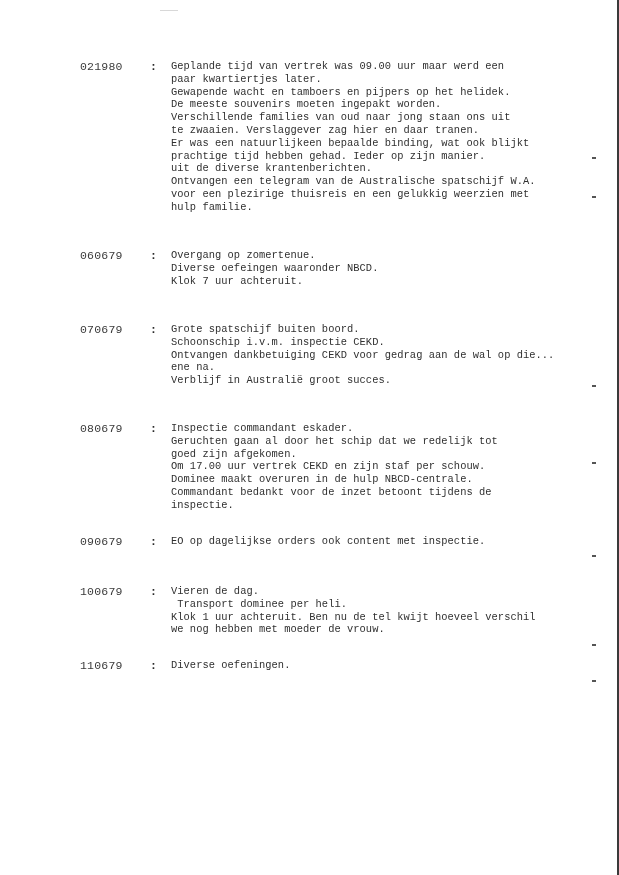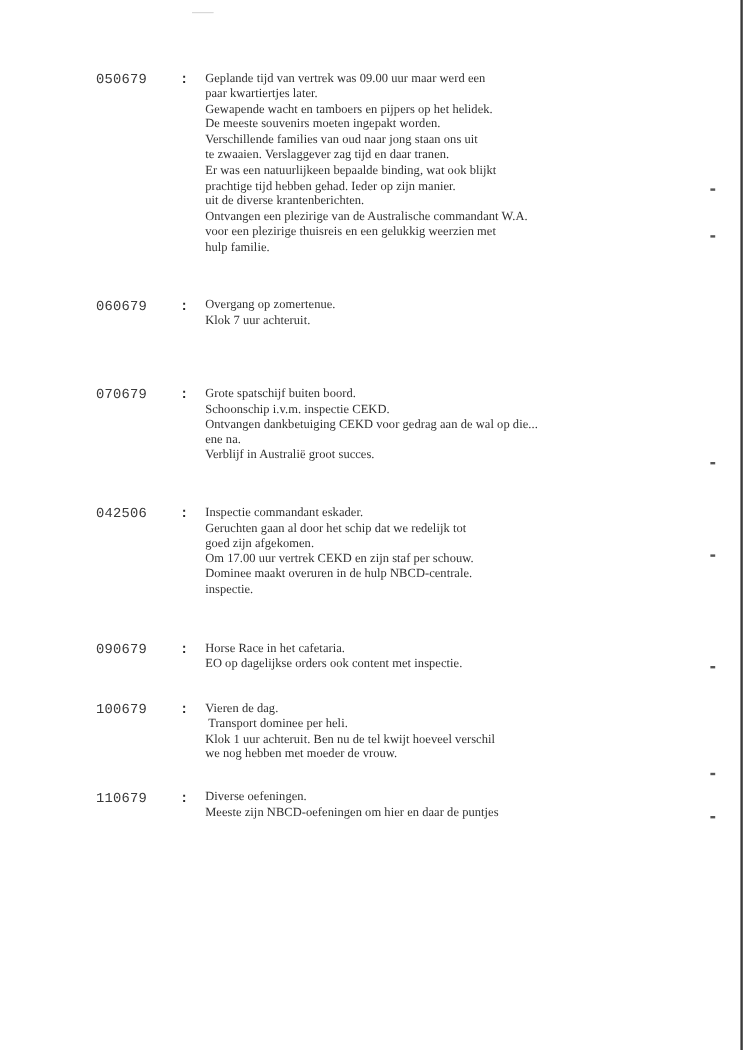--- a/index.html
+++ b/index.html
@@ -6,109 +6,109 @@
   body {
     width: 619px; height: 875px; background: #ffffff; position: relative;
     overflow: hidden; font-family: "Liberation Mono", "DejaVu Sans Mono", monospace;
     color: #2a2a2a;
   }
   .page-edge { position: absolute; right: 0; top: 0; width: 2px; height: 875px; background: #3a3a3a; }
   .entry { position: absolute; left: 80px; width: 500px; }
   .date { position: absolute; left: 0; top: 0; font-size: 11.5px; color: #3a3a3a; letter-spacing: 0.2px; }
   .colon { position: absolute; left: 70px; top: 0; font-size: 11.5px; font-weight: bold; }
   .lines { position: absolute; left: 91px; top: 0; width: 420px; }
-  .line { font-size: 10.4px; line-height: 12.8px; white-space: pre; color: #303030; letter-spacing: 0.05px; font-family: Liberation Serif, serif; }
+  .line { font-size: 10.4px; line-height: 12.8px; white-space: pre; color: #303030; letter-spacing: 0.05px; }
   .mark { position: absolute; width: 4px; height: 1.5px; background: #555; }
   .artifact { position: absolute; top: 10px; left: 160px; width: 18px; height: 1px; background: #d8d8d8; }
 </style>
 </head>
 <body>
 
 <div class="artifact"></div>
 <div class="page-edge"></div>
 
 <div class="entry" style="top:60px">
-  <span class="date">050679</span>
+  <span class="date">021980</span>
   <span class="colon">:</span>
   <div class="lines">
     <div class="line">Geplande tijd van vertrek was 09.00 uur maar werd een</div>
     <div class="line">paar kwartiertjes later.</div>
     <div class="line">Gewapende wacht en tamboers en pijpers op het helidek.</div>
     <div class="line">De meeste souvenirs moeten ingepakt worden.</div>
     <div class="line">Verschillende families van oud naar jong staan ons uit</div>
-    <div class="line">te zwaaien. Verslaggever zag tijd en daar tranen.</div>
+    <div class="line">te zwaaien. Verslaggever zag hier en daar tranen.</div>
     <div class="line">Er was een natuurlijkeen bepaalde binding, wat ook blijkt</div>
     <div class="line">prachtige tijd hebben gehad. Ieder op zijn manier.</div>
     <div class="line">uit de diverse krantenberichten.</div>
-    <div class="line">Ontvangen een plezirige van de Australische commandant W.A.</div>
+    <div class="line">Ontvangen een telegram van de Australische spatschijf W.A.</div>
     <div class="line">voor een plezirige thuisreis en een gelukkig weerzien met</div>
     <div class="line">hulp familie.</div>
   </div>
 </div>
 
 <div class="entry" style="top:249px">
   <span class="date">060679</span>
   <span class="colon">:</span>
   <div class="lines">
     <div class="line">Overgang op zomertenue.</div>
+    <div class="line">Diverse oefeingen waaronder NBCD.</div>
     <div class="line">Klok 7 uur achteruit.</div>
   </div>
 </div>
 
 <div class="entry" style="top:323px">
   <span class="date">070679</span>
   <span class="colon">:</span>
   <div class="lines">
     <div class="line">Grote spatschijf buiten boord.</div>
     <div class="line">Schoonschip i.v.m. inspectie CEKD.</div>
     <div class="line">Ontvangen dankbetuiging CEKD voor gedrag aan de wal op die...</div>
     <div class="line">ene na.</div>
     <div class="line">Verblijf in Australië groot succes.</div>
   </div>
 </div>
 
 <div class="entry" style="top:422px">
-  <span class="date">042506</span>
+  <span class="date">080679</span>
   <span class="colon">:</span>
   <div class="lines">
     <div class="line">Inspectie commandant eskader.</div>
     <div class="line">Geruchten gaan al door het schip dat we redelijk tot</div>
     <div class="line">goed zijn afgekomen.</div>
     <div class="line">Om 17.00 uur vertrek CEKD en zijn staf per schouw.</div>
     <div class="line">Dominee maakt overuren in de hulp NBCD-centrale.</div>
+    <div class="line">Commandant bedankt voor de inzet betoont tijdens de</div>
     <div class="line">inspectie.</div>
   </div>
 </div>
 
 <div class="entry" style="top:535px">
   <span class="date">090679</span>
   <span class="colon">:</span>
   <div class="lines">
-    <div class="line">Horse Race in het cafetaria.</div>
     <div class="line">EO op dagelijkse orders ook content met inspectie.</div>
   </div>
 </div>
 
 <div class="entry" style="top:585px">
   <span class="date">100679</span>
   <span class="colon">:</span>
   <div class="lines">
     <div class="line">Vieren de dag.</div>
     <div class="line"> Transport dominee per heli.</div>
     <div class="line">Klok 1 uur achteruit. Ben nu de tel kwijt hoeveel verschil</div>
     <div class="line">we nog hebben met moeder de vrouw.</div>
   </div>
 </div>
 
 <div class="entry" style="top:659px">
   <span class="date">110679</span>
   <span class="colon">:</span>
   <div class="lines">
     <div class="line">Diverse oefeningen.</div>
-    <div class="line">Meeste zijn NBCD-oefeningen om hier en daar de puntjes</div>
   </div>
 </div>
 
 <div class="mark" style="left:592px; top:157px"></div>
 <div class="mark" style="left:592px; top:196px"></div>
 <div class="mark" style="left:592px; top:385px"></div>
 <div class="mark" style="left:592px; top:462px"></div>
 <div class="mark" style="left:592px; top:555px"></div>
 <div class="mark" style="left:592px; top:644px"></div>
 <div class="mark" style="left:592px; top:680px"></div>

